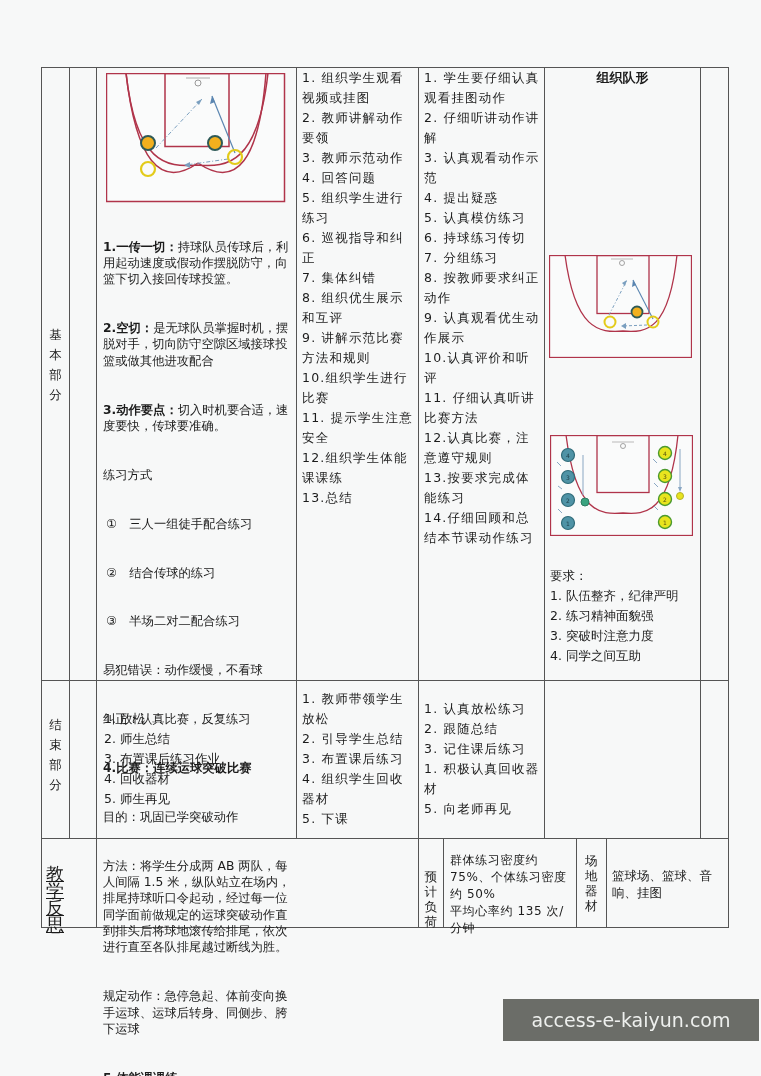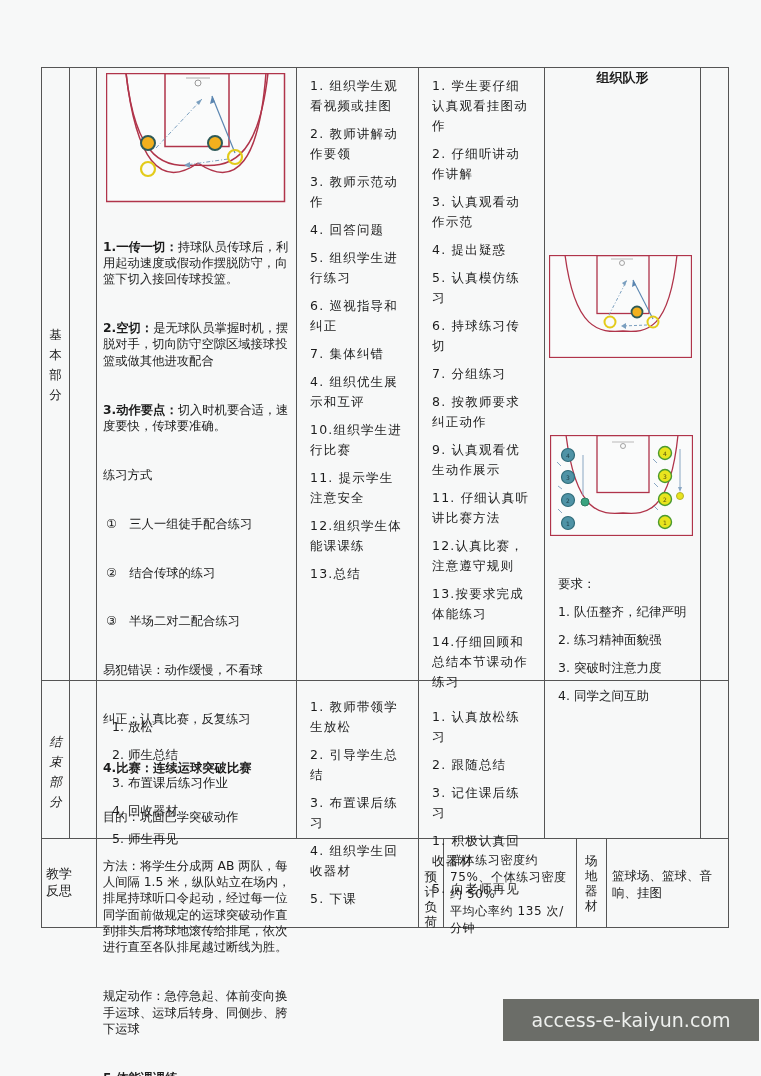--- a/index.html
+++ b/index.html
@@ -7,21 +7,21 @@
          font-family:"DejaVu Sans", "Liberation Sans", sans-serif; color:#1c1c1c; }
   .page { position:absolute; left:0; top:0; width:761px; height:1076px; }
   .cell { position:absolute; box-sizing:border-box; }
   .vline { position:absolute; width:1px; background:#555; }
   .hline { position:absolute; height:1px; background:#555; }
   .vtext { font-size:12.5px; line-height:20px; text-align:center; }
   .txt { font-size:12.5px; line-height:20px; white-space:pre-wrap; }
   .txt p { margin:0; }
   .b { font-weight:bold; }
   .lst { font-size:12.5px; line-height:20px; }
-  .lst div { margin:8px; }
+  .lst div { margin:0; }
   .small { font-size:12px; line-height:17px; }
   .watermark { position:absolute; left:503px; top:999px; width:256px; height:42px; background:#6b6d68;
                border-radius:0; color:#eef0ee; font-family:"DejaVu Sans", sans-serif; font-size:19px;
                line-height:42px; text-align:center; }
   svg { display:block; }
 </style>
 </head>
 <body>
 
 <div class="page">
@@ -89,37 +89,39 @@
   </div>
 
   <div class="cell lst" style="left:302px;top:68px;width:112px;letter-spacing:1.2px;">
     <div>1. 组织学生观看视频或挂图</div>
     <div>2. 教师讲解动作要领</div>
     <div>3. 教师示范动作</div>
     <div>4. 回答问题</div>
     <div>5. 组织学生进行练习</div>
     <div>6. 巡视指导和纠正</div>
     <div>7. 集体纠错</div>
-    <div>4. 组织优生展示和互评</div>
+    <div>8. 组织优生展示和互评</div>
+    <div>9. 讲解示范比赛方法和规则</div>
     <div>10.组织学生进行比赛</div>
     <div>11. 提示学生注意安全</div>
     <div>12.组织学生体能课课练</div>
     <div>13.总结</div>
   </div>
 
   <div class="cell lst" style="left:424px;top:68px;width:116px;letter-spacing:1.2px;">
     <div>1. 学生要仔细认真观看挂图动作</div>
     <div>2. 仔细听讲动作讲解</div>
     <div>3. 认真观看动作示范</div>
     <div>4. 提出疑惑</div>
     <div>5. 认真模仿练习</div>
     <div>6. 持球练习传切</div>
     <div>7. 分组练习</div>
     <div>8. 按教师要求纠正动作</div>
     <div>9. 认真观看优生动作展示</div>
+    <div>10.认真评价和听评</div>
     <div>11. 仔细认真听讲比赛方法</div>
     <div>12.认真比赛，注意遵守规则</div>
     <div>13.按要求完成体能练习</div>
     <div>14.仔细回顾和总结本节课动作练习</div>
   </div>
 
   <div class="cell b" style="left:545px;top:69px;width:155px;text-align:center;font-size:13px;line-height:18px;">组织队形</div>
 
   <div class="cell" style="left:549px;top:255px;width:143px;height:103px;">
     <svg width="143" height="103" viewBox="0 0 143 103">
@@ -182,21 +184,21 @@
   </div>
 
   <div class="cell lst" style="left:550px;top:566px;width:148px;">
     <div>要求：</div>
     <div>1.  队伍整齐，纪律严明</div>
     <div>2.  练习精神面貌强</div>
     <div>3.  突破时注意力度</div>
     <div>4.  同学之间互助</div>
   </div>
 
-  <div class="cell vtext" style="left:42px;top:732px;width:27px;font-style:italic;">
+  <div class="cell vtext" style="left:42px;top:715px;width:27px;">
     <div style="width:13px;margin:0 auto;word-break:break-all;line-height:20px;">结束部分</div>
   </div>
 
   <div class="cell lst" style="left:104px;top:709px;width:188px;">
     <div>1.  放松</div>
     <div>2.  师生总结</div>
     <div>3.  布置课后练习作业</div>
     <div>4.  回收器材</div>
     <div>5.  师生再见</div>
   </div>
@@ -211,21 +213,21 @@
 
   <div class="cell lst" style="left:424px;top:699px;width:116px;letter-spacing:1.2px;">
     <div>1.  认真放松练习</div>
     <div>2.  跟随总结</div>
     <div>3.  记住课后练习</div>
     <div>1. 积极认真回收器材</div>
     <div>5.  向老师再见</div>
   </div>
 
   <div class="cell" style="left:46px;top:865px;width:40px;">
-    <div style="width:28px;font-size:13px;line-height:17px;word-break:break-all;">教学反思</div>
+    <div style="width:28px;font-size:18px;line-height:17px;word-break:break-all;text-decoration:underline;">教学反思</div>
   </div>
 
   <div class="cell" style="left:97px;top:839px;width:321px;height:88px;"></div>
 
   <div class="cell" style="left:419px;top:853px;width:24px;">
     <div style="width:13px;margin:16px auto;font-size:12.5px;line-height:15px;word-break:break-all;">预计负荷</div>
   </div>
 
   <div class="cell small" style="left:450px;top:852px;width:124px;">
     <div style="letter-spacing:0.6px;">群体练习密度约 75%、个体练习密度约 50%</div>

